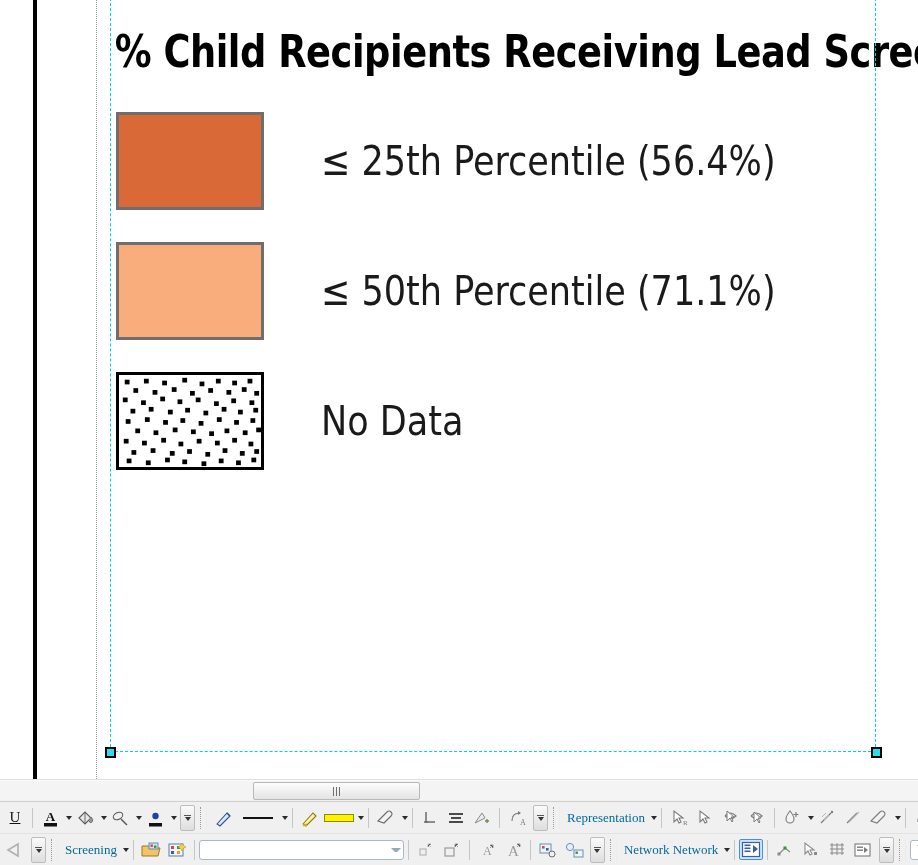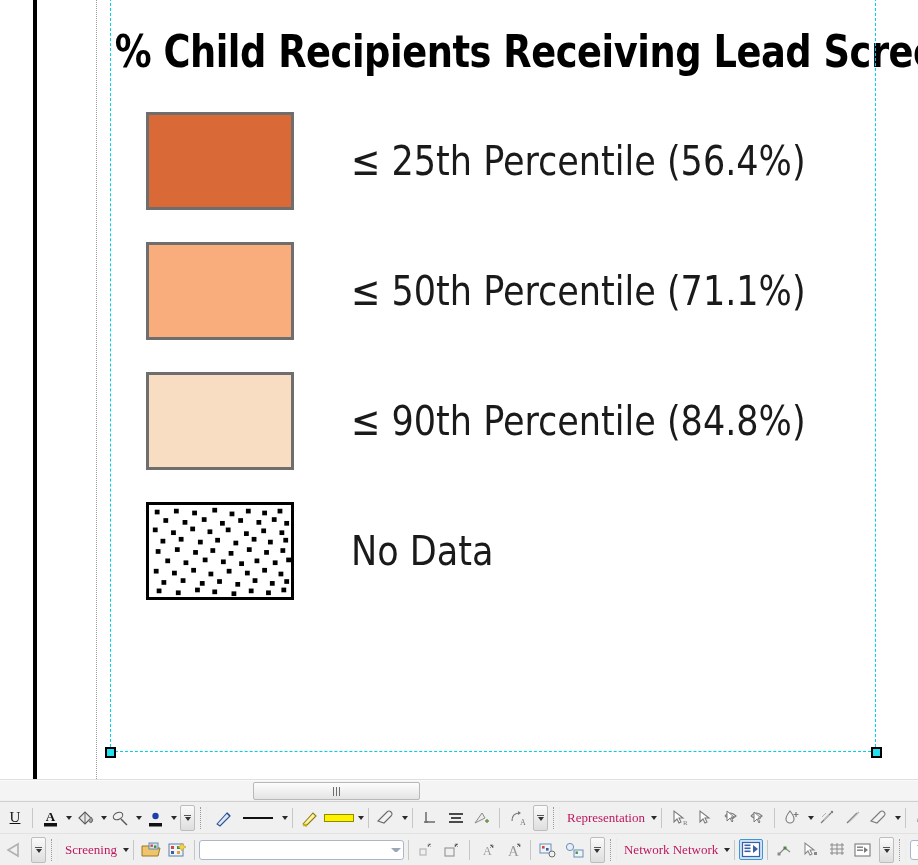--- a/index.html
+++ b/index.html
@@ -71,22 +71,21 @@
     line-height: 1.0;
     color: #000000;
     letter-spacing: -0.5px;
     white-space: nowrap;
     transform: scaleX(0.93);
     transform-origin: left center;
   }
 
   .legend-rows {
     margin-top: 22px;
-    padding-left: 30px;
-    margin-left: 6px;
+    padding-left: 6px;
   }
 
   .legend-row {
     display: flex;
     align-items: center;
     height: 130px;
   }
 
   .swatch {
     width: 148px;
@@ -165,21 +164,21 @@
     display: flex; align-items: center; justify-content: center;
     height: 24px; min-width: 22px;
     padding: 0 2px;
     color: #3b3b3b;
     flex: 0 0 auto;
   }
   .tb-item.wide { padding: 0 4px; }
   .tb-text {
     font-family: "Liberation Serif", serif;
     font-size: 13px;
-    color: #be185d;
+    color: #0369a1;
     white-space: nowrap;
     padding: 0 3px;
   }
   .tb-sep {
     width: 1px; height: 20px;
     background: #c6c6c6;
     margin: 0 4px;
     flex: 0 0 auto;
   }
   .tb-grip {
@@ -274,24 +273,20 @@
         <div class="legend-row">
           <div class="swatch" style="background-color: rgb(217, 106, 56); border-color: rgb(110, 110, 110);"></div>
           <div class="legend-label">≤ 25th Percentile (56.4%)</div>
         </div>
 
         <div class="legend-row">
           <div class="swatch" style="background-color: rgb(250, 173, 124); border-color: rgb(110, 110, 110);"></div>
           <div class="legend-label">≤ 50th Percentile (71.1%)</div>
         </div>
 
-        <div class="legend-row">
-          <div class="swatch" style="background-color: rgb(249, 221, 194); border-color: rgb(110, 110, 110);"></div>
-          <div class="legend-label">≤ 90th Percentile (84.8%)</div>
-        </div>
 
 
         <div class="legend-row">
           <div class="swatch nodata" style="background-color: rgb(255, 255, 255); border-color: rgb(0, 0, 0);">
             <svg viewBox="0 0 148 98" preserveAspectRatio="none">
               <g fill="#000000">
                 <rect x="6" y="5" width="5" height="5"></rect>
                   <rect x="26" y="4" width="5" height="5"></rect>
                 <rect x="45" y="6" width="5" height="5"></rect>
                   <rect x="66" y="3" width="5" height="5"></rect>

